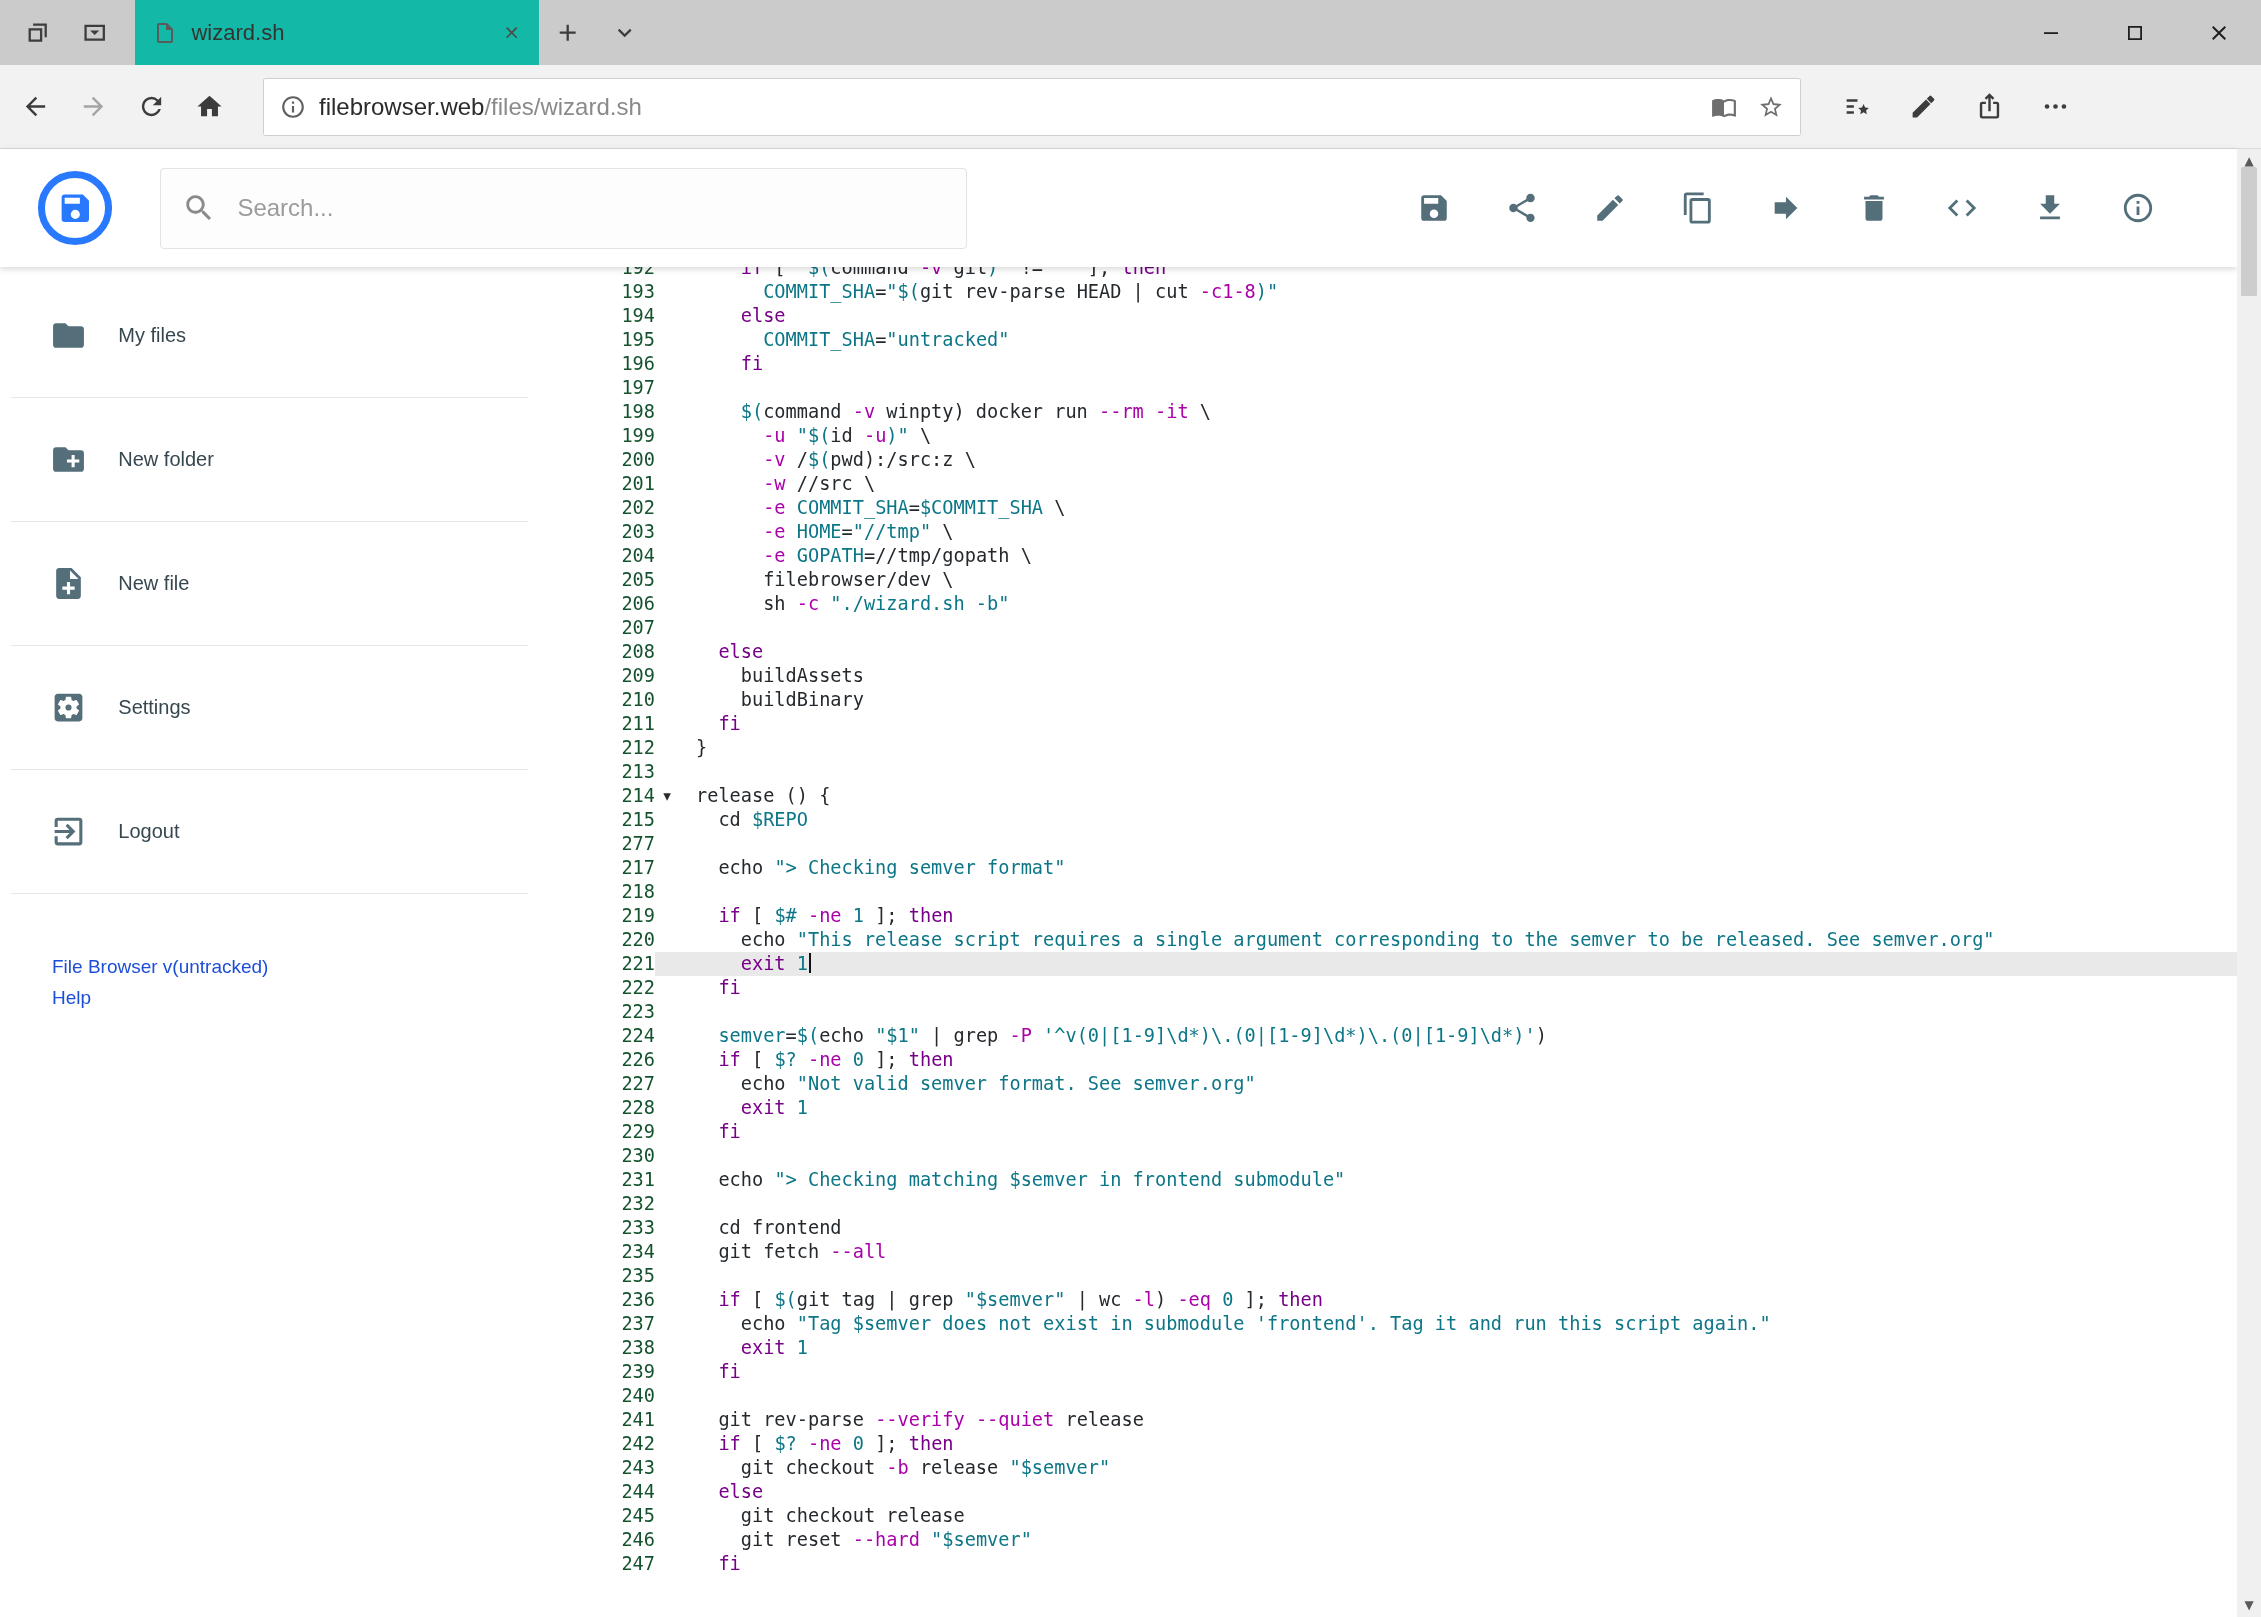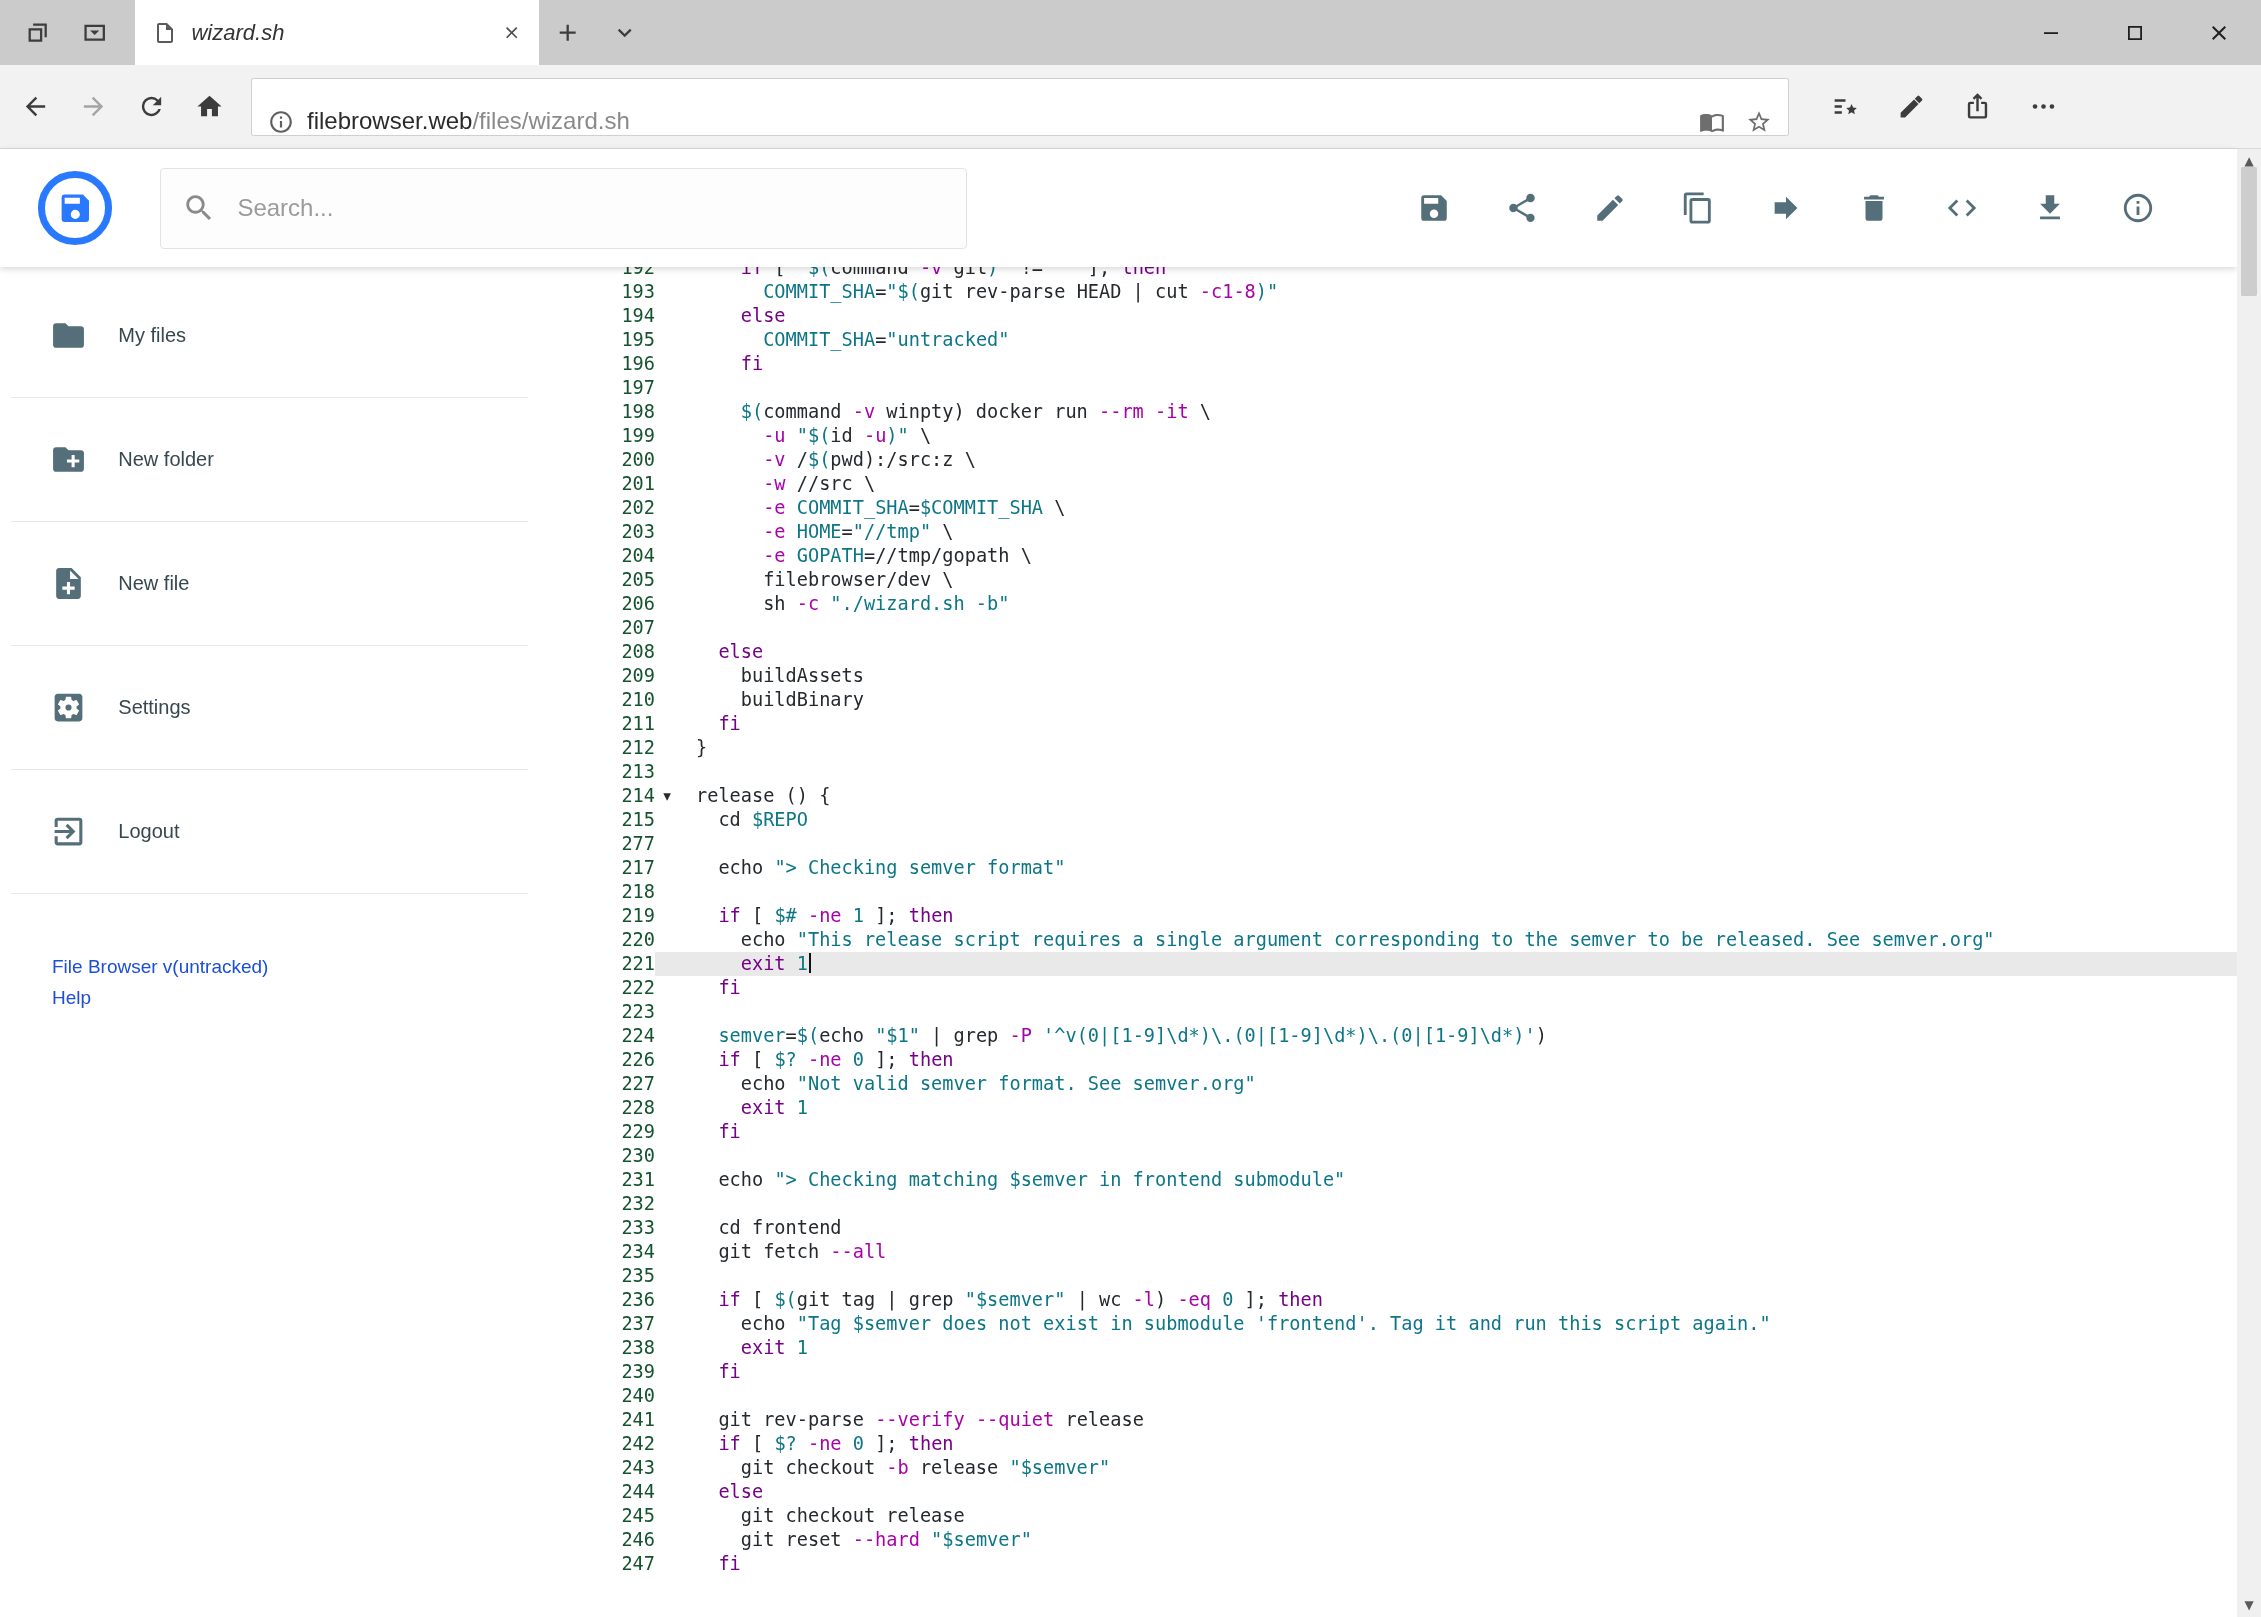--- a/index.html
+++ b/index.html
@@ -5,39 +5,39 @@
   html,body{margin:0;padding:0;}
   body{width:2261px;height:1617px;position:relative;background:#fff;overflow:hidden;
        font-family:"Liberation Sans",sans-serif;-webkit-font-smoothing:antialiased;}
   svg{display:block;}
 
   
   .tabbar{position:absolute;left:0;top:0;right:0;height:65px;background:#cbcbcb;display:flex;align-items:center;}
   .tb-left{display:flex;margin-left:9.7px;}
   .tb-btn{width:57px;height:65px;display:flex;align-items:center;justify-content:center;color:#3d3d3d;}
   .tb-btn svg{width:27.4px;height:27.4px;fill:currentColor;}
-  .tab{height:65px;width:404px;margin-left:11.3px;background:#ffffff;display:flex;align-items:center;
-       padding:0 18px;box-sizing:border-box;font-style:italic;}
+  .tab{height:65px;width:404px;margin-left:11.3px;background:#14b8a6;display:flex;align-items:center;
+       padding:0 18px;box-sizing:border-box;}
   .tab-doc{color:#5a5a5a;}
   .tab-doc svg{width:24px;height:24px;fill:currentColor;}
   .tab-title{flex:1;margin:0 14.5px;font-size:22px;color:#333;white-space:nowrap;overflow:hidden;}
   .tab-close{color:#4a4a4a;}
   .tab-close svg{width:19.4px;height:19.4px;fill:currentColor;}
   .win-controls{margin-left:auto;display:flex;height:65px;}
   .win-btn{width:84px;display:flex;align-items:center;justify-content:center;color:#1f1f1f;}
   .win-btn svg{width:24px;height:24px;fill:currentColor;}
 
   
   .navbar{position:absolute;top:65px;left:0;right:0;height:84px;background:#f2f2f2;
           border-bottom:1.6px solid #dadada;display:flex;align-items:center;box-sizing:border-box;}
   .nav-btn{width:45px;height:45px;margin-left:13px;display:flex;align-items:center;justify-content:center;color:#3c3c3c;}
   .nav-btn svg{width:29px;height:29px;fill:currentColor;}
   .nav-btn.disabled{color:#a4a4a4;}
-  .urlbox{margin-left:19px;width:1538px;height:58px;background:#fff;border:1.6px solid #cfcfcf;border-radius:2.4px;
-          display:flex;align-items:flex-end;box-sizing:border-box;padding:0 16px;font-size:24px;}
+  .urlbox{margin-left:31px;width:1538px;height:58px;background:#fff;border:1.6px solid #cfcfcf;border-radius:2.4px;
+          display:flex;align-items:center;box-sizing:border-box;padding:0 16px;font-size:24px;}
   .url-info{color:#5f5f5f;}
   .url-info svg{width:26px;height:26px;fill:currentColor;}
   .url-domain{color:#2b2b2b;margin-left:13px;white-space:nowrap;}
   .url-path{color:#8a8a8a;white-space:nowrap;}
   .url-right{margin-left:auto;display:flex;gap:21px;}
   .url-right .u-ic{color:#6e6e6e;}
   .url-right svg{width:26px;height:26px;fill:currentColor;}
   .nav-right{display:flex;margin-left:34px;gap:21px;}
   .nav-right .nav-btn{margin-left:0;}
 

